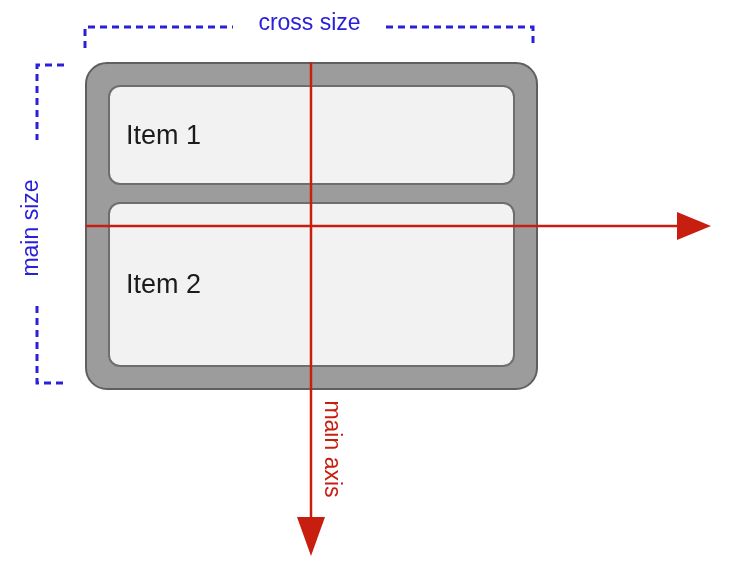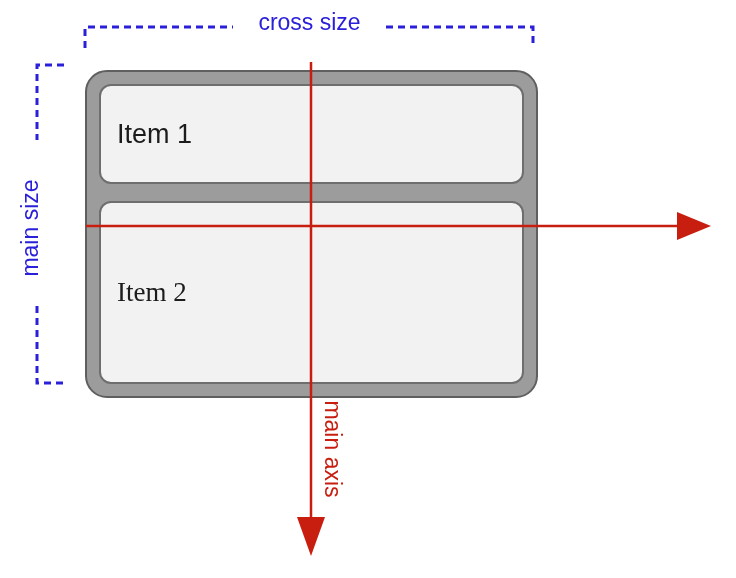--- a/index.html
+++ b/index.html
@@ -21,40 +21,39 @@
   }
   
   .flex-container{
     position:absolute;
     left:85px;top:62px;
     width:453px;height:328px;
     box-sizing:border-box;
     background:var(--container-fill);
     border:2.5px solid var(--container-border);
     border-radius:22px;
-    padding:12px;
+    padding:21px;
     display:flex;
     flex-direction:column;
     gap:17px;
     z-index:1;
-    margin-top:8px;
   }
   .flex-item{
     box-sizing:border-box;
     background:var(--item-fill);
     border:2px solid var(--item-border);
     border-radius:12px;
     display:flex;
     align-items:center;
     padding-left:16px;
     font-size:27px;
     color:var(--item-text);
   }
   .flex-item.item-1{flex:0 0 100px;}
-  .flex-item.item-2{flex:1 1 auto;font-family:Liberation Serif, serif;}
+  .flex-item.item-2{flex:1 1 auto;}
   
   .overlay{
     position:absolute;left:0;top:0;width:736px;height:578px;
     z-index:2;
     pointer-events:none;
   }
   .blue-stroke{stroke:var(--size-annotation);stroke-width:3;fill:none;stroke-dasharray:7 5;}
   .red-stroke{stroke:var(--axis-annotation);stroke-width:2.5;fill:none;}
   .red-fill{fill:var(--axis-annotation);stroke:none;}
   .annotation-label{

